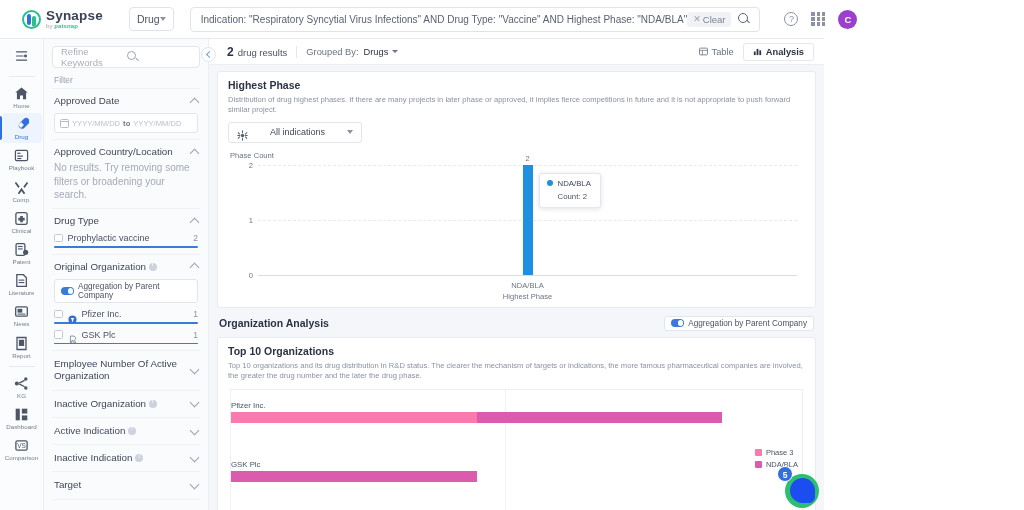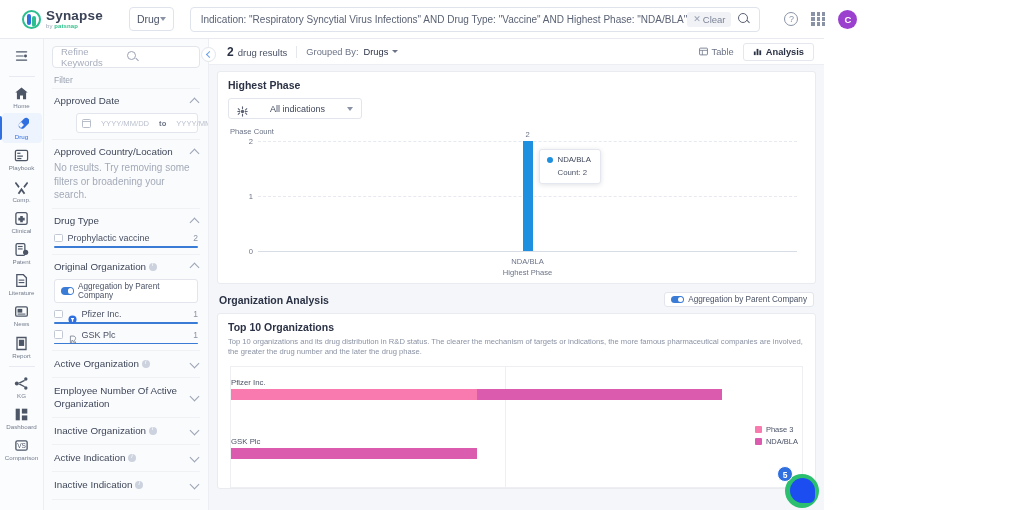--- a/index.html
+++ b/index.html
@@ -148,21 +148,21 @@
     width: 8px; height: 8px; border-radius: 50%; background: #ccd2de;
     display: inline-block; margin-left: 3px; vertical-align: -1px;
     position: relative; flex: none;
   }
   .info-ico::after { content: "i"; position: absolute; left: 3px; top: -1.5px; font-size: 6px; color: #fff; font-style: italic; }
   .chev { width: 7px; height: 7px; border-right: 1.3px solid #9aa2b3; border-bottom: 1.3px solid #9aa2b3; flex: none; }
   .chev.up { transform: rotate(-135deg); margin-top: 2px; }
   .chev.down { transform: rotate(45deg); margin-bottom: 2px; }
   .date-range {
     margin-top: 6px; height: 20px; border: 1px solid #e2e5ec; border-radius: 3px; background: #fff;
-    display: flex; align-items: center; padding: 0 5px; gap: 10px; margin-left: 22px;
+    display: flex; align-items: center; padding: 0 5px; gap: 3px;
   }
   .cal-ico { width: 9px; height: 9px; border: 1.1px solid #b7bdc9; border-radius: 1.5px; position: relative; flex:none; }
   .cal-ico::before { content:""; position:absolute; left:-1.1px; right:-1.1px; top: 1px; height: 1.1px; background:#b7bdc9; }
   .date-ph { font-size: 7.6px; color: #b9bfcc; }
   .date-to { font-size: 7.6px; color: #6d7586; font-weight: 700; }
   .no-results { font-size: 10px; color: #a3aab8; line-height: 1.35; margin-top: 3px; }
   .fopt { display: flex; align-items: center; gap: 5px; margin-top: 6px; }
   .cbox { width: 8.5px; height: 8.5px; border: 1.2px solid #c3c9d4; border-radius: 1.5px; background: #fff; flex: none; }
   .fopt-label { flex: 1; font-size: 9px; color: #4a5265; white-space: nowrap; overflow: hidden; text-overflow: ellipsis; }
   .fopt-count { font-size: 8.5px; color: #8b93a4; }
@@ -536,26 +536,20 @@
           <span class="cbox"></span>
           <span class="org-ico"><svg viewBox="0 0 12 12">
                 <path d="M3.2 1.4h3.6c2 0 3.4 1.3 3.4 3.1 0 1.2-.7 2.2-1.8 2.6l2 3.5H8.2L6.5 7.4H5v3.2H3.2z" fill="none" stroke="#6b7386" stroke-width="1"></path>
               </svg></span>
           <span class="fopt-label">GSK Plc</span>
           <span class="fopt-count">1</span>
         </div>
         <div class="fbar" style="width:100%"></div>
       </div>
 
-      <div class="fgroup collapsed">
-        <div class="fhead">
-          <span class="ftitle"><span>Active Organization</span><span class="info-ico"></span></span>
-          <span class="chev down"></span>
-        </div>
-      </div>
       <div class="fgroup collapsed">
         <div class="fhead">
           <span class="ftitle">Employee Number Of Active Organization</span>
           <span class="chev down"></span>
         </div>
       </div>
       <div class="fgroup collapsed">
         <div class="fhead">
           <span class="ftitle"><span>Inactive Organization</span><span class="info-ico"></span></span>
           <span class="chev down"></span>
@@ -612,20 +606,21 @@
                 </svg></span>
             <span>Analysis</span>
           </div>
         </div>
       </div>
 
       <div class="scroll">
 
         <div class="card">
           <div class="panel-title">Highest Phase</div>
+          <div class="panel-desc">Distribution of drug highest phases. If there are many projects in later phase or approved, it implies fierce competitions in future and it is not appropriate to push forward similar project.</div>
           <div class="ind-select">
             <span class="ind-ico"><svg viewBox="0 0 16 16">
                   <circle cx="8" cy="8" r="2.5"></circle>
                   <rect x="7.2" y="0.6" width="1.6" height="4"></rect>
                   <rect x="7.2" y="11.4" width="1.6" height="4"></rect>
                   <rect x="0.6" y="7.2" width="4" height="1.6"></rect>
                   <rect x="11.4" y="7.2" width="4" height="1.6"></rect>
                   <rect x="2" y="3" width="1.6" height="4" transform="rotate(-45 2.8 5)"></rect>
                   <rect x="12.4" y="9" width="1.6" height="4" transform="rotate(-45 13.2 11)"></rect>
                   <rect x="2" y="9" width="1.6" height="4" transform="rotate(45 2.8 11)"></rect>

